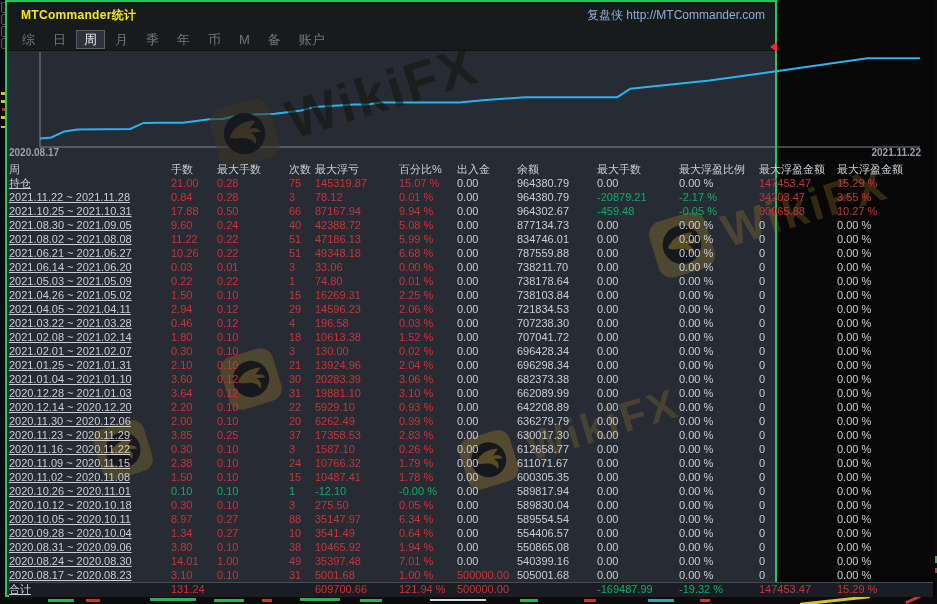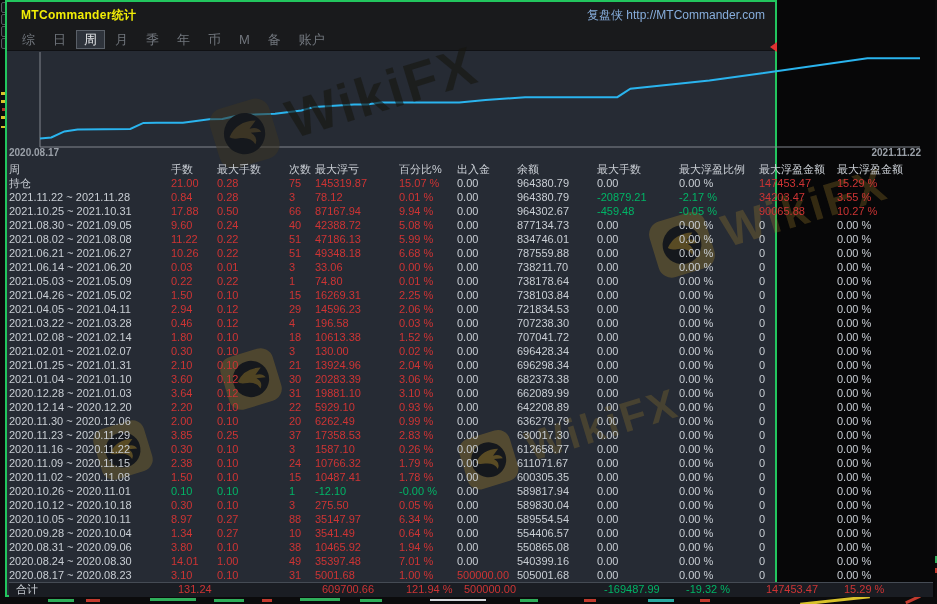--- a/index.html
+++ b/index.html
@@ -53,23 +53,23 @@
     grid-template-columns:162px 46px 72px 26px 84px 58px 60px 80px 82px 80px 78px 96px;
     grid-auto-rows:14px;
     font-size:11px;padding-left:2px;box-sizing:border-box;
   }
   .row{display:contents;}
   .cell{line-height:14px;white-space:nowrap;overflow:hidden;}
   .th{color:#c9ced4;}
   .red{color:#ce3434;}
   .green{color:#00b466;}
   .neu{color:#c9ced4;}
-  .datec{color:#c9ced4;}
+  .datec{color:#c9ced4;text-decoration:underline;}
   .trow .cell{
-    background:#1a1d23;border-top:1px solid #454b54;height:14px;line-height:13px;padding-left:7px;
+    background:#1a1d23;border-top:1px solid #454b54;height:14px;line-height:13px;
   }
   
   .wm{position:absolute;display:flex;align-items:center;gap:12px;
       transform:rotate(-17deg);pointer-events:none;}
   .wm-text{font-weight:bold;letter-spacing:3px;font-size:54px;}
   .wm svg{flex:none;}
 </style>
 </head>
 <body>
 

